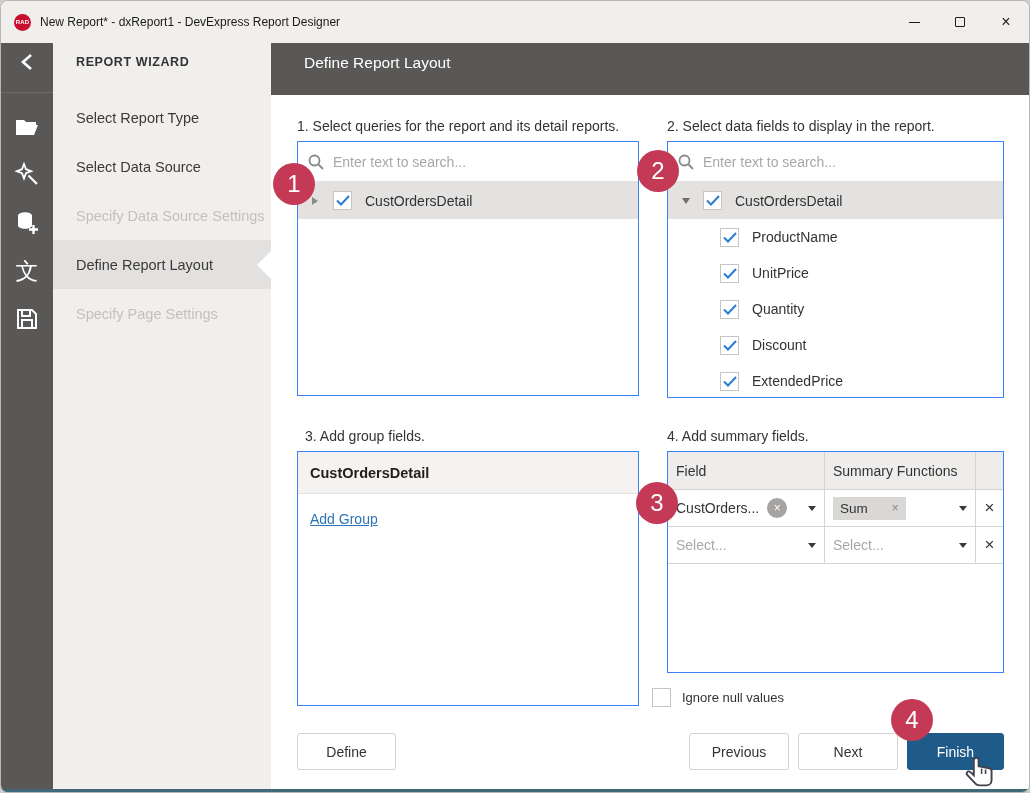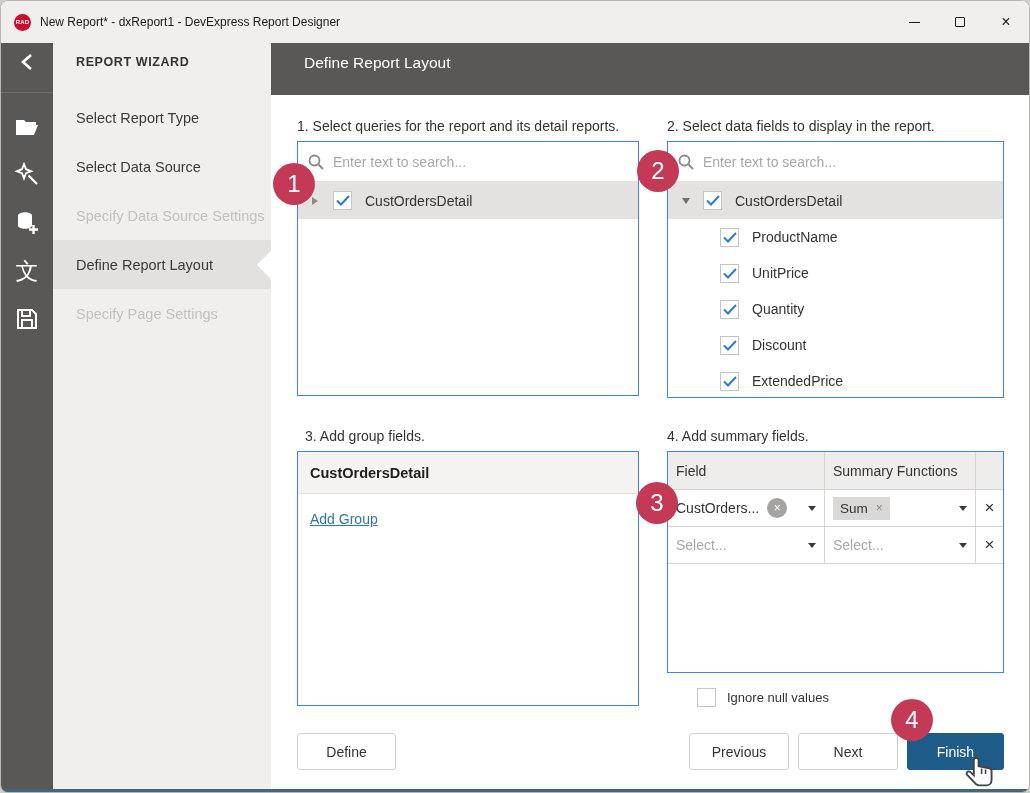--- a/index.html
+++ b/index.html
@@ -98,21 +98,21 @@
   .sum-row { display:flex; height:37px; border-bottom:1px solid #d5d4d2; }
   .c-field { width:157px; border-right:1px solid #d5d4d2; display:flex; align-items:center; padding:0 8px; font-size:14px; color:#333; }
   .c-func  { width:151px; border-right:1px solid #d5d4d2; display:flex; align-items:center; padding:0 8px; font-size:14px; color:#333; }
   .c-x     { flex:1; display:flex; align-items:center; justify-content:center; }
   .placeholder { color:#a9a8a6; }
   .combo-arrow { margin-left:auto; width:0; height:0; border-top:5px solid #3b3a39; border-left:4.5px solid transparent; border-right:4.5px solid transparent; }
   .clear-circle {
     width:20px; height:20px; border-radius:50%; background:#a5a4a2; color:#fff;
     font-size:12px; display:flex; align-items:center; justify-content:center; margin-left:8px;
   }
-  .chip { background:#d9d8d6; padding:4px 7px; font-size:13.5px; color:#333; display:flex; align-items:center; gap:8px; }
+  .chip { background:#d9d8d6; padding:4px 7px; font-size:13.5px; color:#333; display:flex; align-items:center; gap:24px; }
   .chip-x { color:#8a8987; font-size:12px; }
   .row-x { font-size:17px; color:#333; }
   .ignore-null { position:absolute; display:flex; align-items:center; gap:11px; font-size:13px; color:#333; }
   
   .btn {
     position:absolute; height:37px; border:1px solid #d2d1cf; border-radius:3px;
     background:#fff; color:#333; font-size:14px; display:flex;
     align-items:center; justify-content:center; cursor:pointer;
   }
   .btn.primary { background:#1f5b88; border-color:#1f5b88; color:#fff; }
@@ -320,21 +320,21 @@
       <div class="c-func">
         <span class="placeholder">Select...</span>
         <span class="combo-arrow"></span>
       </div>
       <div class="c-x">
           <span class="row-x">×</span>
         </div>
     </div>
   </div>
 
-  <div class="ignore-null" style="left:696px; top:687px;">
+  <div class="ignore-null" style="left:651px; top:687px;">
     <span class="checkbox"></span>
     <span>Ignore null values</span>
   </div>
 
   <div class="btn" style="left:296px; top:732px; width:99px;">Define</div>
   <div class="btn" style="left:688px; top:732px; width:100px;">Previous</div>
   <div class="btn" style="left:797px; top:732px; width:100px;">Next</div>
   <div class="btn primary" style="left:906px; top:732px; width:97px;">Finish</div>
 
   <div class="badge" style="left:272px; top:162px;">1</div>

